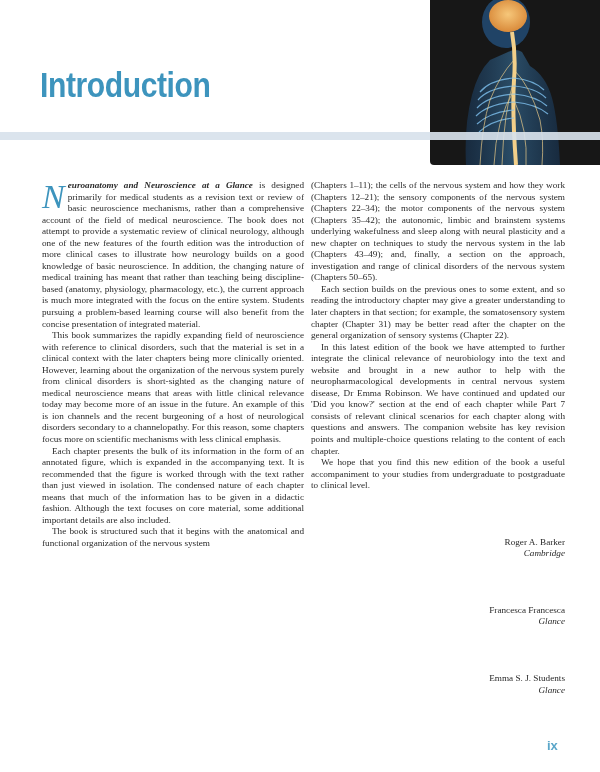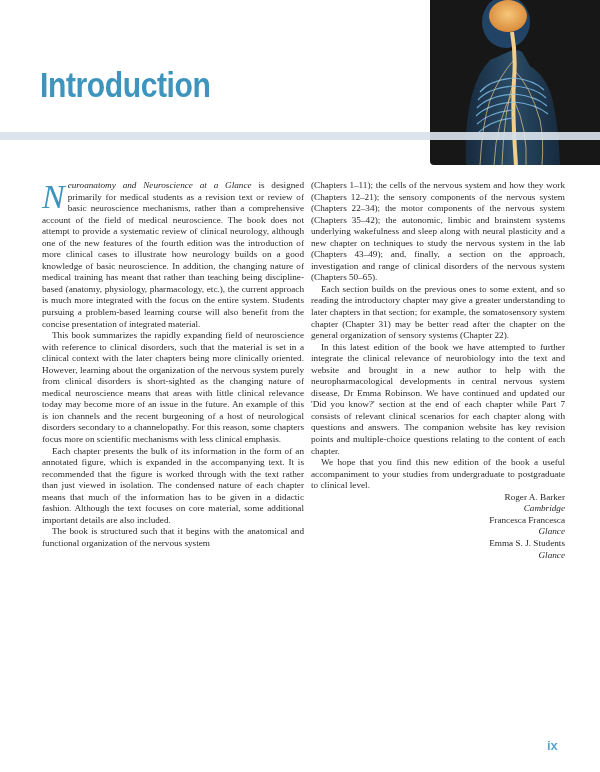--- a/index.html
+++ b/index.html
@@ -30,28 +30,28 @@
   .col p { margin: 0; text-indent: 10px; }
   .col p.first { text-indent: 0; }
   .col-left { left: 42px; }
   .col-right { left: 311px; width: 254px; }
   .dropcap {
     float: left; font-size: 34px; line-height: 28px; color: #3d94bd;
     font-style: italic; margin: 1px 3px 0 0; padding-top: 2px;
   }
   .sig { text-align: right; text-indent: 0 !important; }
   .sig-block { margin-top: 4px; }
-  .sig-name { display: block; }
+  .sig-name { display: block; margin-top: 45px; }
   .sig-place { display: block; font-style: italic; text-align: right; }
   .folio {
     position: absolute; left: 547px; top: 738px;
     font-family: "Liberation Sans", "DejaVu Sans", sans-serif;
     font-weight: bold; font-size: 13px; color: #5aa6c9;
   }
-  em { font-style: italic; }
+  em { font-style: italic; font-weight: bold; }
 </style>
 </head>
 <body>
 
 <h1 class="title">Introduction</h1>
 
 <div class="hero">
   <svg width="170" height="165" viewBox="0 0 170 165">
     <defs>
       <radialGradient id="brain" cx="50%" cy="45%" r="55%">

